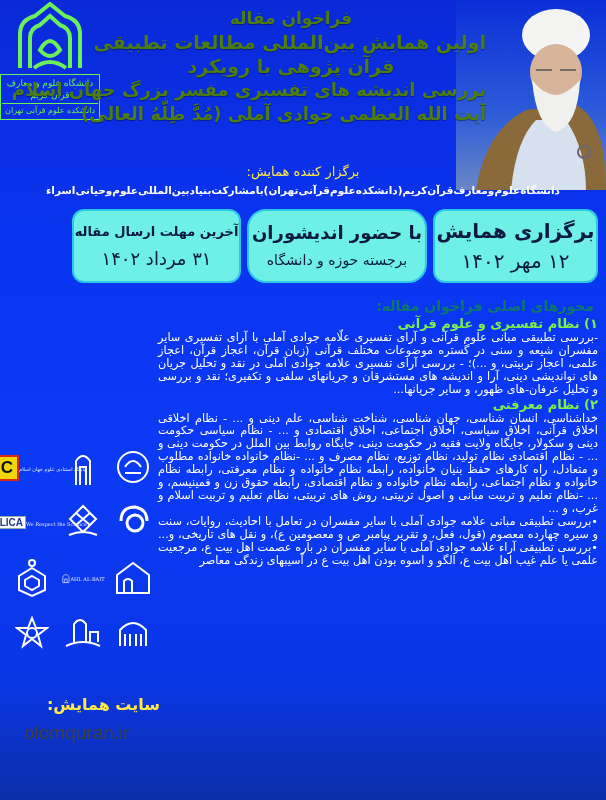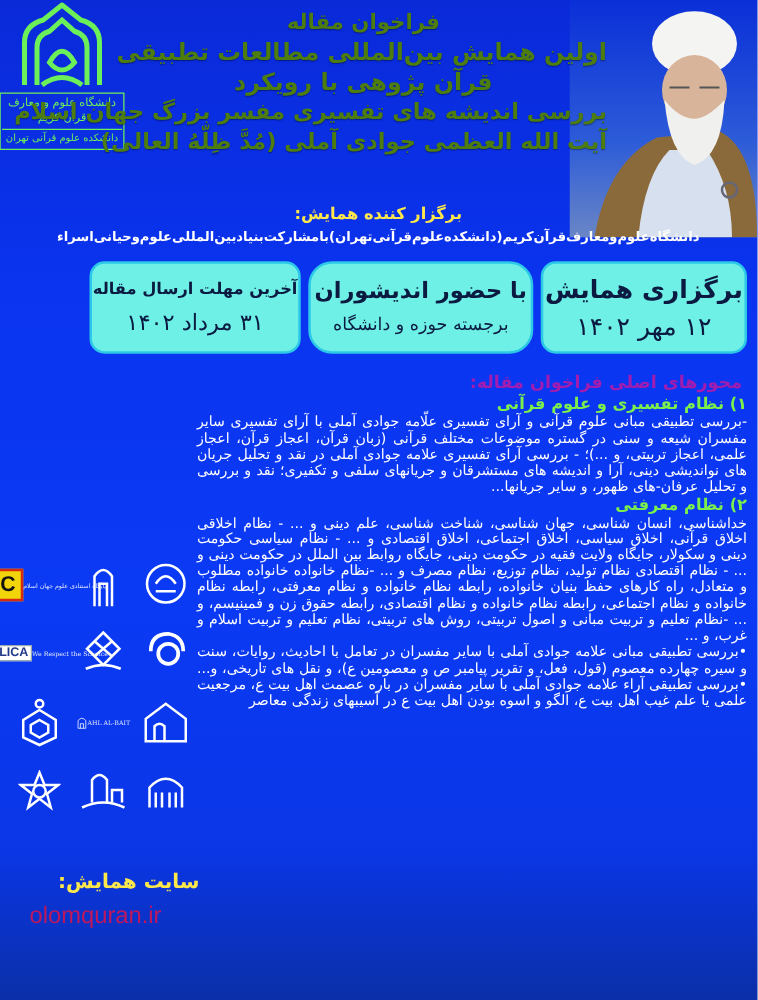--- a/index.html
+++ b/index.html
@@ -25,21 +25,21 @@
   .portrait { position: absolute; right: 0; top: 0; width: 150px; height: 190px; overflow: hidden; }
   .portrait .bg { position: absolute; inset: 0; background: linear-gradient(180deg, #0a2fd8 0%, #2d5cd8 60%, #6a86c6 100%); }
   .titles { position: absolute; left: 96px; right: 120px; top: 6px; text-align: center; }
   .titles .l { font-weight: bold; line-height: 24px; white-space: nowrap; color: #4d7c0f; text-shadow: 0 1px 1px rgba(0,0,0,0.4); }
   .t1 { font-size: 17px; }
   .t2 { font-size: 19px; }
   .t3 { font-size: 19px; }
   .t4 { font-size: 18px; }
   .t5 { font-size: 18px; }
 
-  .organizer-label { position: absolute; top: 164px; left: 0; width: 606px; text-align: center; color: #ffe84a; font-size: 13px; font-weight: bold; }
+  .organizer-label { position: absolute; top: 164px; left: 0; width: 606px; text-align: center; color: #ffe84a; font-size: 13px; font-weight: normal; }
   .organizer-text { position: absolute; top: 184px; left: 0; width: 606px; text-align: center; color: #fff; font-size: 10.5px; font-weight: bold; white-space: nowrap; }
 
   
   .boxes { position: absolute; top: 209px; left: 14px; width: 584px; height: 74px; display: flex; flex-direction: row; gap: 6px; }
   .box {
     background: #6ff0e6; color: #0a1a40; border-radius: 12px;
     display: flex; flex-direction: column; align-items: center; justify-content: center;
     text-align: center; border: 2px solid #2cc8e8;
   }
   .box1 { width: 165px; }
@@ -49,34 +49,34 @@
   .box .b { font-weight: normal; white-space: nowrap; }
   .box1 .a { font-size: 20px; line-height: 30px; }
   .box1 .b { font-size: 20px; line-height: 30px; }
   .box2 .a { font-size: 18px; line-height: 28px; }
   .box2 .b { font-size: 14px; line-height: 26px; }
   .box3 .a { font-size: 13px; line-height: 26px; }
   .box3 .b { font-size: 18px; line-height: 28px; }
 
   
   .content { position: absolute; top: 296px; right: 8px; width: 440px; text-align: justify; }
-  .axes-title { font-size: 14px; font-weight: bold; color: #a21caf; text-align: right; margin-right: 4px; line-height: 20px; }
+  .axes-title { font-size: 14px; font-weight: bold; color: #0f766e; text-align: right; margin-right: 4px; line-height: 20px; }
   .sec-title { color: #7cf04a; font-weight: bold; font-size: 13px; line-height: 16px; text-align: right; }
   .para { font-size: 11.3px; line-height: 12.9px; color: #fff; text-align: justify; text-align-last: right; }
 
   
   .logos { position: absolute; left: 10px; top: 440px; width: 145px; direction: ltr; }
   .logo-row { display: flex; justify-content: space-between; align-items: center; height: 55px; margin-bottom: 0; }
   .lg { width: 44px; height: 48px; display: flex; align-items: center; justify-content: center; }
   .lg .cap { font-size: 5px; color: #dfe6ff; margin-top: 2px; white-space: nowrap; font-family: "DejaVu Serif", serif; }
   .isc { background: #f2d40a; border: 2px solid #d62a12; color: #111; font-weight: bold; font-size: 17px; font-family: "Liberation Sans", sans-serif; padding: 1px 4px; line-height: 20px; }
   .civ { background: #fff; color: #233a8a; font-weight: bold; font-size: 10px; font-family: "Liberation Sans", sans-serif; padding: 0 2px; line-height: 11px; border: 1px solid #9aa; }
 
   .site-label { position: absolute; left: 20px; top: 695px; color: #ffe84a; font-weight: bold; font-size: 16px; direction: rtl; width: 140px; text-align: right; }
-  .site-url { position: absolute; left: 24px; top: 722px; color: #be185d; font-size: 19px; font-family: "Liberation Sans", sans-serif; direction: ltr; }
+  .site-url { position: absolute; left: 24px; top: 722px; color: #404040; font-size: 19px; font-family: "Liberation Sans", sans-serif; direction: ltr; }
 </style>
 </head>
 <body>
 
 <div class="poster">
 
   <div class="header">
 
     <div class="logo-uni">
       <svg width="100" height="70" viewBox="0 0 100 70">

